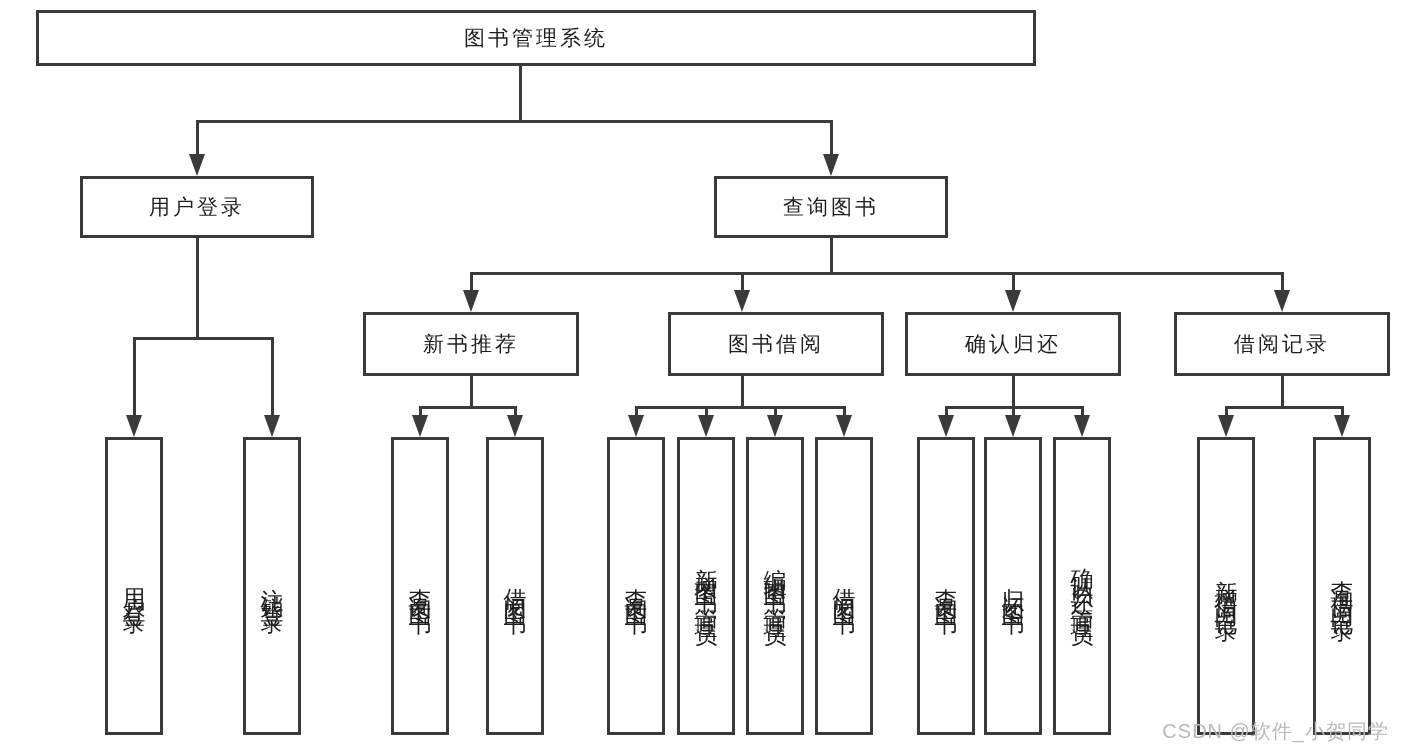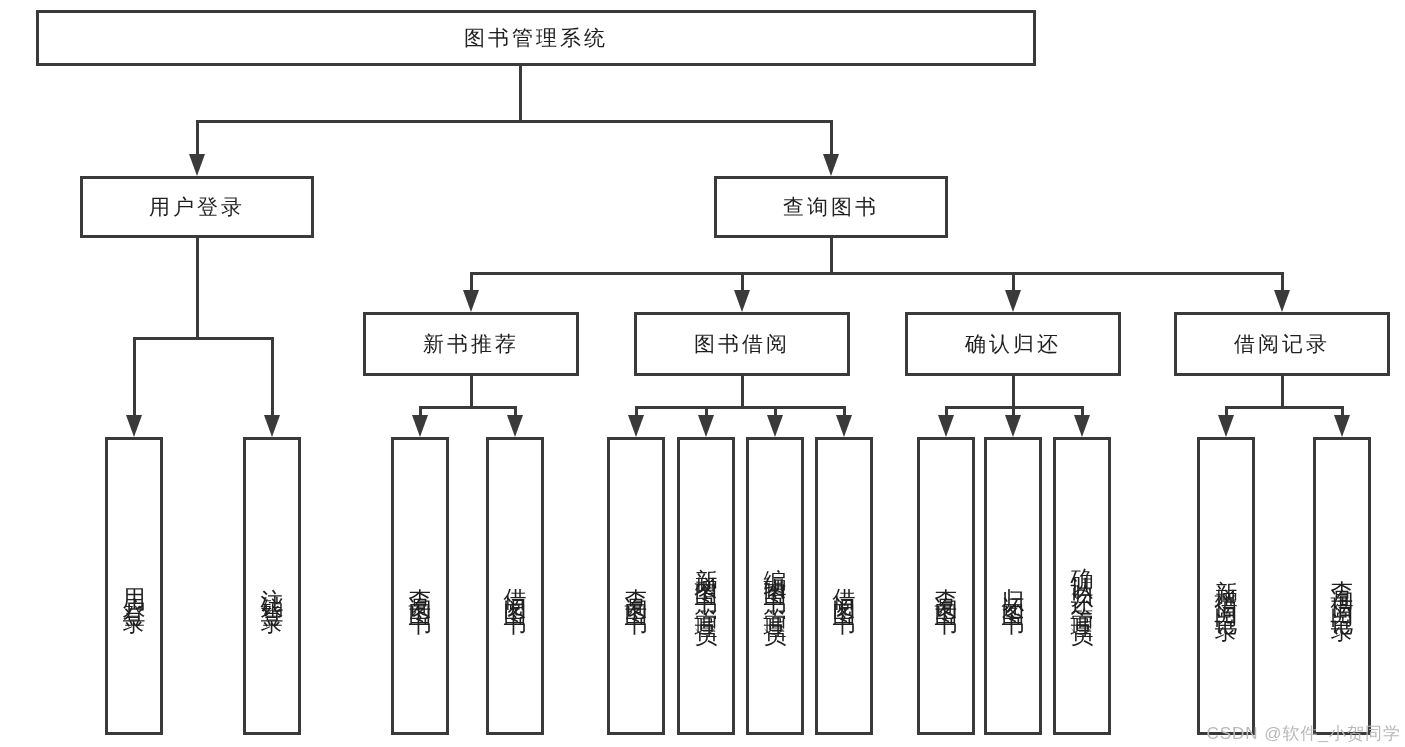--- a/index.html
+++ b/index.html
@@ -24,22 +24,22 @@
     font-size:23px;letter-spacing:8px;line-height:1;
   }
   .vl{position:absolute;width:3px;background:var(--line);}
   .hl{position:absolute;height:3px;background:var(--line);}
   .ar{
     position:absolute;width:0;height:0;
     border-left:8px solid transparent;border-right:8px solid transparent;
     border-top:22px solid var(--line);
   }
   .watermark{
-    position:absolute;right:4px;bottom:2px;z-index:5;
-    font-size:17px;letter-spacing:1px;color:var(--wm);white-space:nowrap;
+    position:absolute;right:16px;bottom:2px;z-index:5;
+    font-size:20px;letter-spacing:1px;color:var(--wm);white-space:nowrap;
   }
 </style>
 </head>
 <body>
 
 <div class="canvas">
 
   <div class="box hbox" style="left:36px;top:10px;width:1000px;height:56px">图书管理系统</div>
 
   <div class="vl" style="left:519px;top:66px;height:54px"></div>
@@ -64,21 +64,21 @@
   <div class="vl" style="left:470px;top:272px;height:20px"></div>
   <div class="ar" style="left:463px;top:290px"></div>
   <div class="vl" style="left:741px;top:272px;height:20px"></div>
   <div class="ar" style="left:734px;top:290px"></div>
   <div class="vl" style="left:1012px;top:272px;height:20px"></div>
   <div class="ar" style="left:1005px;top:290px"></div>
   <div class="vl" style="left:1281px;top:272px;height:20px"></div>
   <div class="ar" style="left:1274px;top:290px"></div>
 
   <div class="box hbox" style="left:363px;top:312px;width:216px;height:64px">新书推荐</div>
-  <div class="box hbox" style="left:634px;top:312px;width:216px;height:64px">图书借阅</div>
+  <div class="box hbox" style="left:668px;top:312px;width:216px;height:64px">图书借阅</div>
   <div class="box hbox" style="left:905px;top:312px;width:216px;height:64px">确认归还</div>
   <div class="box hbox" style="left:1174px;top:312px;width:216px;height:64px">借阅记录</div>
 
   <div class="vl" style="left:470px;top:376px;height:32px"></div>
   <div class="hl" style="left:419px;top:406px;width:98px"></div>
   <div class="vl" style="left:419px;top:406px;height:12px"></div>
   <div class="ar" style="left:412px;top:415px"></div>
   <div class="vl" style="left:514px;top:406px;height:12px"></div>
   <div class="ar" style="left:507px;top:415px"></div>
 

